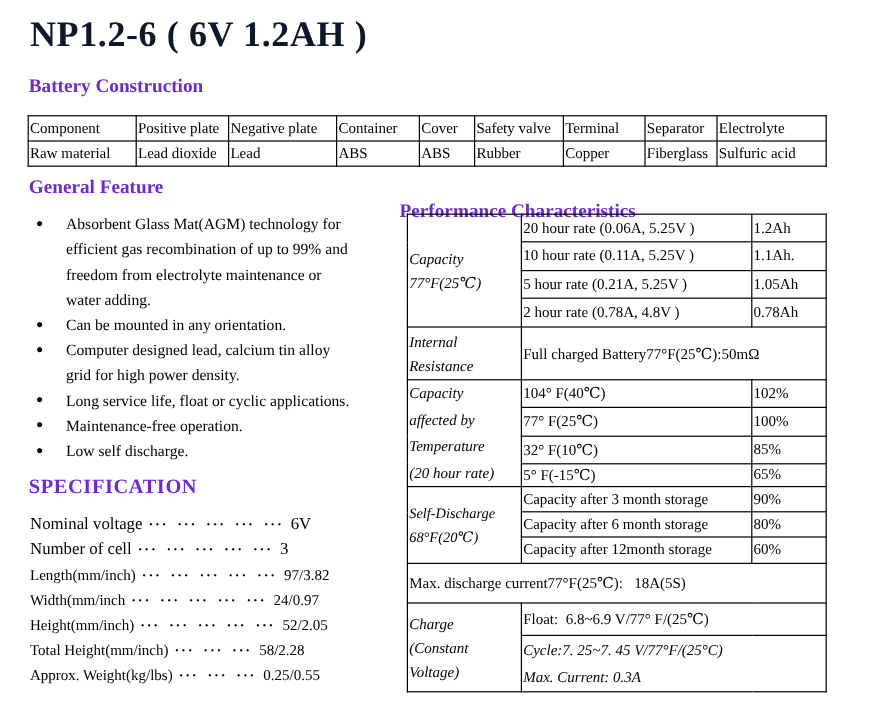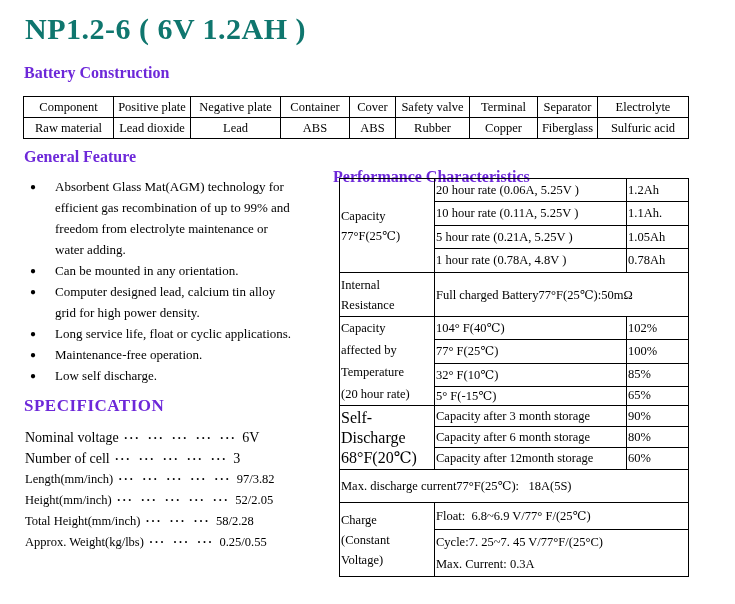--- a/index.html
+++ b/index.html
@@ -7,40 +7,40 @@
     position:relative;
     width:735px;height:604px;
     background:#ffffff;
     color:#000;
     font-family:"Liberation Serif","DejaVu Serif",serif;
     overflow:hidden;
   }
   
   .doc-title{
     position:absolute;left:25px;top:12px;
-    font-size:30px;font-weight:bold;color:#0f766e;
+    font-size:30px;font-weight:bold;color:#0f172a;
     letter-spacing:0.5px;white-space:nowrap;
   }
   .sec-heading{
     position:absolute;
     font-size:16px;font-weight:bold;color:#6d28d9;white-space:nowrap;
   }
   #h-construction{left:24px;top:64px;}
   #h-features{left:24px;top:148px;}
   #h-spec{left:24px;top:396px;font-size:17px;letter-spacing:0.5px;}
   #h-performance{left:333px;top:148px;margin-top:20px;}
 
   
   #construction-table{
     position:absolute;left:23px;top:96px;
     border-collapse:collapse;table-layout:fixed;width:665px;
   }
   #construction-table td{
     border:1px solid #000;
-    text-align:center;vertical-align:middle;
+    text-align:left;vertical-align:middle;
     font-size:12.5px;height:20px;padding:0 1px;
     overflow:hidden;white-space:nowrap;
   }
 
   
   .features-list{position:absolute;left:30px;top:176px;width:295px;}
   .feat-item{display:flex;align-items:flex-start;}
   .feat-bullet{
     width:25px;flex:none;font-size:10px;line-height:21px;
   }
@@ -63,21 +63,21 @@
   
   #performance-table{
     position:absolute;left:339px;top:178px;
     border-collapse:collapse;table-layout:fixed;width:349px;
   }
   #performance-table td{
     border:1px solid #000;
     text-align:left;vertical-align:middle;
     font-size:12.5px;padding:0 1px;
   }
-  #performance-table td.ml{white-space:pre-line;line-height:20px;}
+  #performance-table td.ml{white-space:pre-line;line-height:20px;font-style:italic;}
   #performance-table td.temp-label{line-height:22px;}
   #performance-table td.wide{white-space:pre;}
 </style>
 </head>
 <body>
 
 <div class="page">
 
   <div class="doc-title">NP1.2-6 ( 6V 1.2AH )</div>
 
@@ -160,20 +160,23 @@
     <div class="spec-row">
       <span class="spec-label">Nominal voltage</span><span class="spec-dots">··· ··· ··· ··· ···</span><span class="spec-value">6V</span>
     </div>
     <div class="spec-row">
       <span class="spec-label">Number of cell</span><span class="spec-dots">··· ··· ··· ··· ···</span><span class="spec-value">3</span>
     </div>
     <div class="spec-row">
       <span class="spec-label">Length(mm/inch)</span><span class="spec-dots">··· ··· ··· ··· ···</span><span class="spec-value">97/3.82</span>
     </div>
     <div class="spec-row">
+      <span class="spec-label">Width(mm/inch</span><span class="spec-dots">··· ··· ··· ··· ···</span><span class="spec-value">24/0.97</span>
+    </div>
+    <div class="spec-row">
       <span class="spec-label">Height(mm/inch)</span><span class="spec-dots">··· ··· ··· ··· ···</span><span class="spec-value">52/2.05</span>
     </div>
     <div class="spec-row">
       <span class="spec-label">Total Height(mm/inch)</span><span class="spec-dots">··· ··· ···</span><span class="spec-value">58/2.28</span>
     </div>
     <div class="spec-row">
       <span class="spec-label">Approx. Weight(kg/lbs)</span><span class="spec-dots">··· ··· ···</span><span class="spec-value">0.25/0.55</span>
     </div>
   </div>
 
@@ -194,21 +197,21 @@
     </tr>
     <tr style="height:24px">
       <td>10 hour rate (0.11A, 5.25V )</td>
       <td>1.1Ah.</td>
     </tr>
     <tr style="height:23px">
       <td>5 hour rate (0.21A, 5.25V )</td>
       <td>1.05Ah</td>
     </tr>
     <tr style="height:24px">
-      <td>1 hour rate (0.78A, 4.8V )</td>
+      <td>2 hour rate (0.78A, 4.8V )</td>
       <td>0.78Ah</td>
     </tr>
     <tr style="height:44px">
       <td class="ml">Internal
 Resistance</td>
       <td colspan="2">Full charged Battery77°F(25℃):50mΩ</td>
     </tr>
     <tr style="height:22px">
       <td rowspan="4" class="ml temp-label">Capacity
 affected by
@@ -223,21 +226,21 @@
     </tr>
     <tr style="height:22px">
       <td>32° F(10℃)</td>
       <td>85%</td>
     </tr>
     <tr style="height:18px">
       <td>5° F(-15℃)</td>
       <td>65%</td>
     </tr>
     <tr style="height:21px">
-      <td rowspan="3" class="ml" style="font-size:16px">Self-Discharge
+      <td rowspan="3" class="ml" style="font-size:12px">Self-Discharge
 68°F(20℃)</td>
       <td>Capacity after 3 month storage</td>
       <td>90%</td>
     </tr>
     <tr style="height:21px">
       <td>Capacity after 6 month storage</td>
       <td>80%</td>
     </tr>
     <tr style="height:22px">
       <td>Capacity after 12month storage</td>

